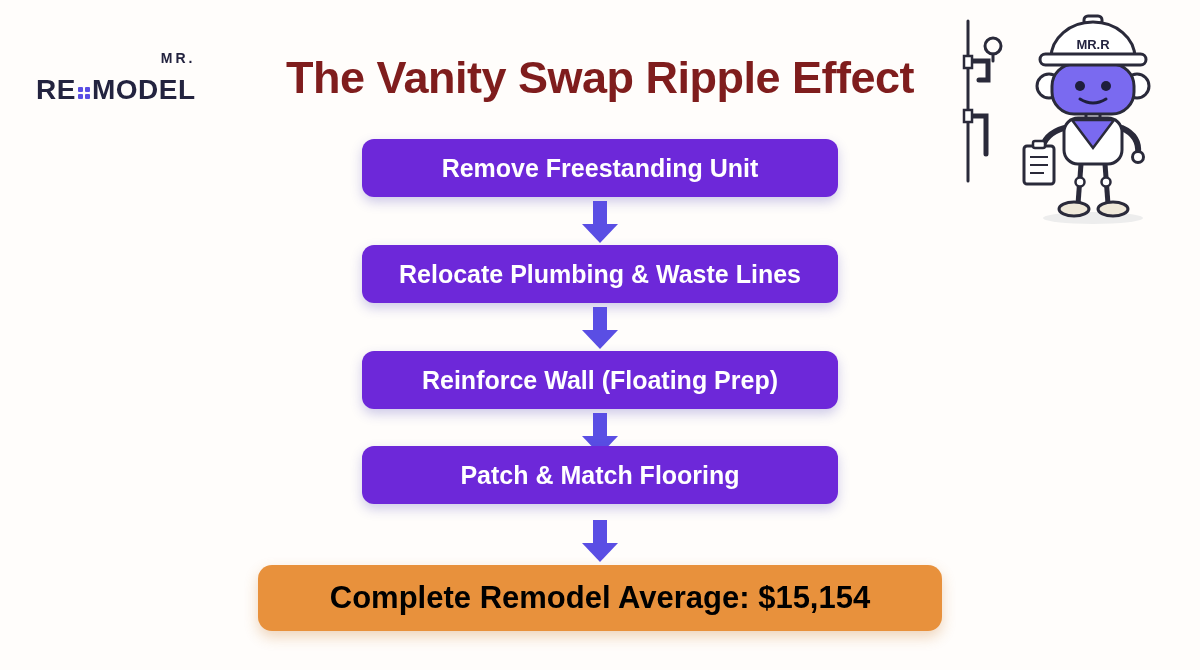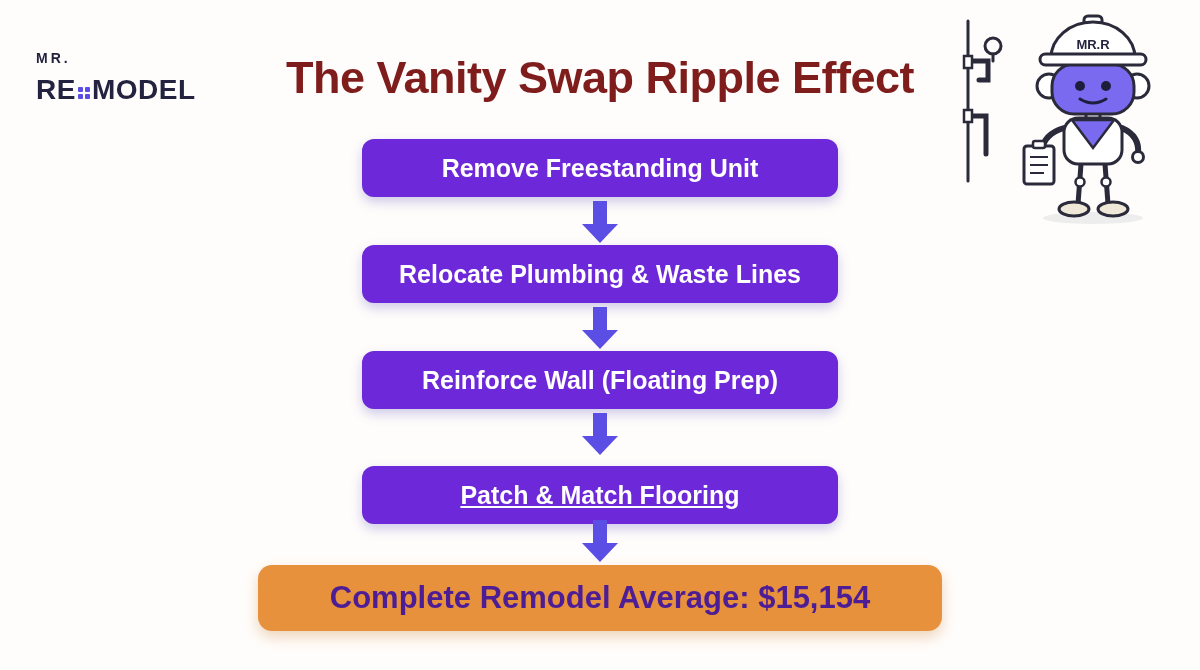--- a/index.html
+++ b/index.html
@@ -14,20 +14,21 @@
     overflow: hidden;
   }
 
   
   .logo { position: absolute; left: 36px; top: 50px; color: #23233f; }
   .logo-top {
     display: block;
     font-size: 14px;
     font-weight: bold;
     letter-spacing: 3px;
+    text-align: right;
   }
   .logo-main {
     display: flex;
     align-items: center;
     font-size: 28px;
     font-weight: 800;
     letter-spacing: 0.5px;
     margin-top: 8px;
   }
   .dot-grid {
@@ -62,39 +63,39 @@
     display: flex;
     align-items: center;
     justify-content: center;
     font-size: 25px;
     font-weight: bold;
     box-shadow: 0 5px 12px rgba(60, 50, 180, 0.25);
   }
   .step-1 { top: 139px; }
   .step-2 { top: 245px; }
   .step-3 { top: 351px; }
-  .step-4 { top: 466px; text-decoration: underline; }
+  .step-4 { top: 446px; }
 
   
   .arrow { position: absolute; left: 580px; width: 40px; height: 42px; }
   .arrow-1 { top: 201px; }
   .arrow-2 { top: 307px; }
   .arrow-3 { top: 413px; }
   .arrow-4 { top: 520px; }
 
   
   .result {
     position: absolute;
     left: 258px;
     top: 565px;
     width: 684px;
     height: 66px;
     background: #e8913c;
     border-radius: 14px;
-    color: #4c1d95;
+    color: #000000;
     display: flex;
     align-items: center;
     justify-content: center;
     font-size: 31px;
     font-weight: bold;
     box-shadow: 0 6px 14px rgba(200, 120, 40, 0.3);
   }
 
   
   .mascot { position: absolute; left: 948px; top: 6px; }

